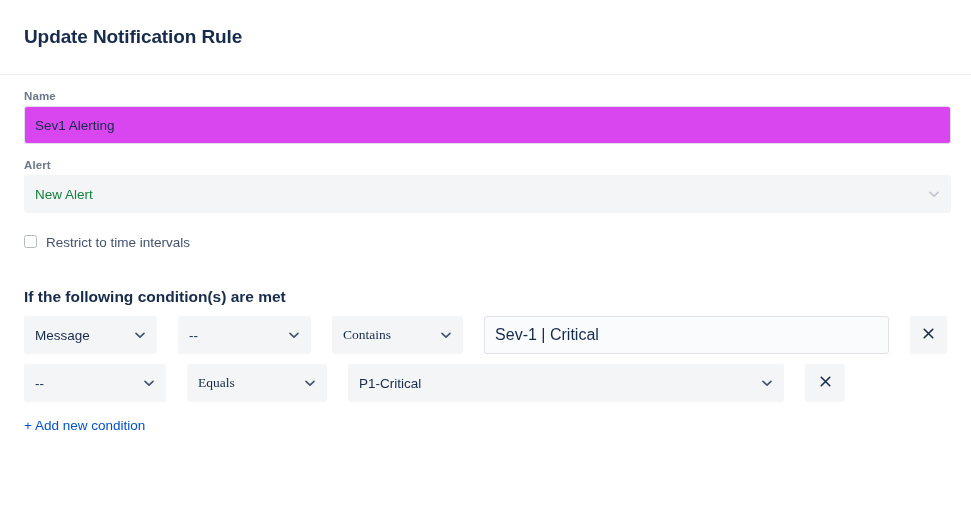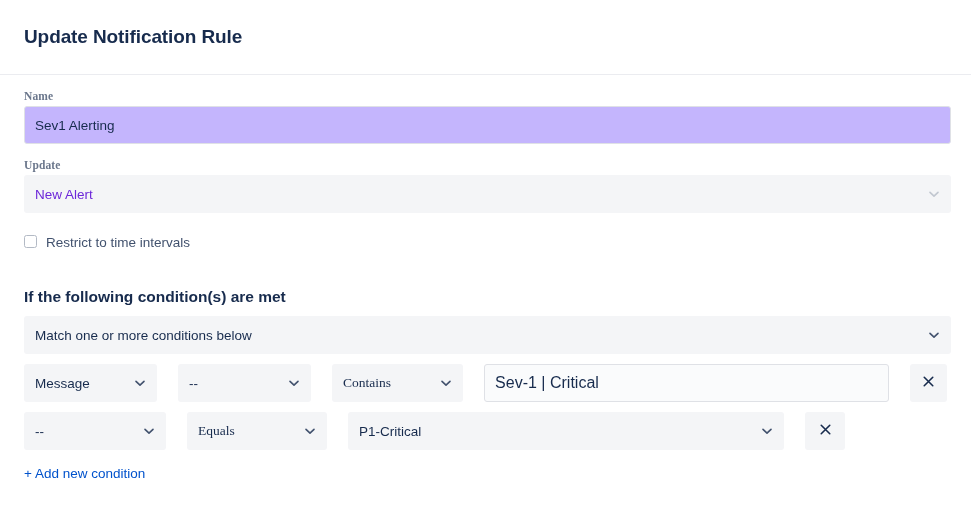--- a/index.html
+++ b/index.html
@@ -37,29 +37,28 @@
     padding: 0 24px;
   }
 
   .field-label {
     font-size: 11.5px;
     font-weight: bold;
     color: #6B778C;
     margin-top: 15px;
     margin-bottom: 4px;
     letter-spacing: 0.1px;
-    font-family: Liberation Serif, serif;
   }
 
   
   .text-input {
     box-sizing: border-box;
     width: 927px;
     height: 38px;
-    background: #c4b5fd;
+    background: #d946ef;
     border: 1px solid #DFE1E6;
     border-radius: 3px;
     display: flex;
     align-items: center;
     padding: 0 10px;
     font-size: 13.5px;
     color: #172B4D;
   }
 
   
@@ -70,21 +69,21 @@
     border: 1px solid transparent;
     border-radius: 3px;
     display: flex;
     align-items: center;
     padding: 0 10px;
     font-size: 13.5px;
     color: #172B4D;
     position: relative;
   }
   .select-box .sel-value { flex: 1; }
-  .select-box.muted .sel-value { color: #6d28d9; }
+  .select-box.muted .sel-value { color: #15803d; }
 
   .chev {
     width: 12px;
     height: 12px;
     flex: 0 0 auto;
     margin-left: 6px;
   }
   .chev svg { display: block; }
 
   .action-select { width: 927px; }
@@ -180,47 +179,39 @@
 
 <div class="form-body">
 
   
   <div class="field-label">Name</div>
   <div class="text-input">
     <span>Sev1 Alerting</span>
   </div>
 
   
-  <div class="field-label">Update</div>
+  <div class="field-label">Alert</div>
   <div class="select-box action-select muted">
     <span class="sel-value">New Alert</span>
     <span class="chev">
       <svg viewBox="0 0 12 12" width="12" height="12" aria-hidden="true">
         <path d="M2 4.3 L6 8.1 L10 4.3" fill="none" stroke="#C1C7D0" stroke-width="1.6" stroke-linecap="round" stroke-linejoin="round"></path>
       </svg>
     </span>
   </div>
 
   
   <div class="checkbox-row">
     <span class="checkbox-box"></span>
     <span class="checkbox-label">Restrict to time intervals</span>
   </div>
 
   
   <div class="section-heading">If the following condition(s) are met</div>
 
-  <div class="select-box match-select">
-    <span class="sel-value">Match one or more conditions below</span>
-    <span class="chev">
-      <svg viewBox="0 0 12 12" width="12" height="12" aria-hidden="true">
-        <path d="M2 4.3 L6 8.1 L10 4.3" fill="none" stroke="#42526E" stroke-width="1.6" stroke-linecap="round" stroke-linejoin="round"></path>
-      </svg>
-    </span>
-  </div>
 
   
   <div class="condition-row">
     <div class="select-box cond-field">
       <span class="sel-value">Message</span>
       <span class="chev">
         <svg viewBox="0 0 12 12" width="12" height="12" aria-hidden="true">
           <path d="M2 4.3 L6 8.1 L10 4.3" fill="none" stroke="#42526E" stroke-width="1.6" stroke-linecap="round" stroke-linejoin="round"></path>
         </svg>
       </span>

